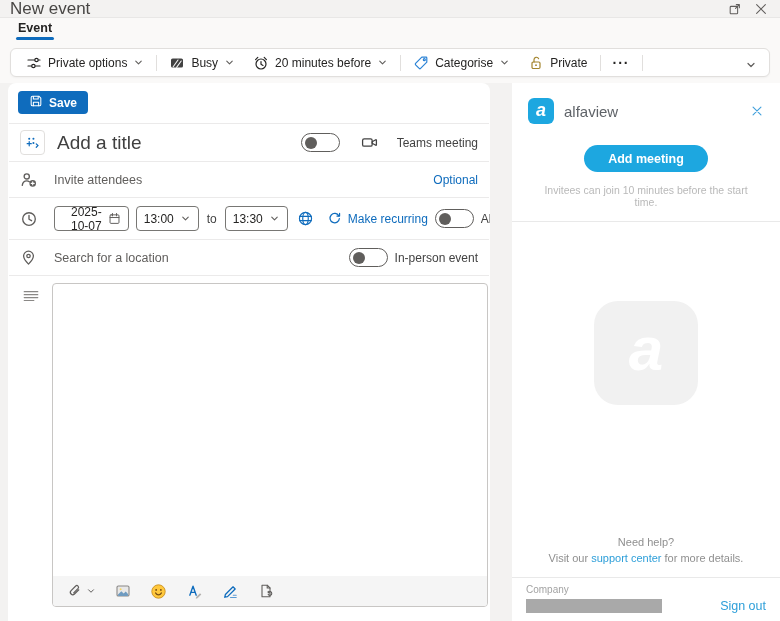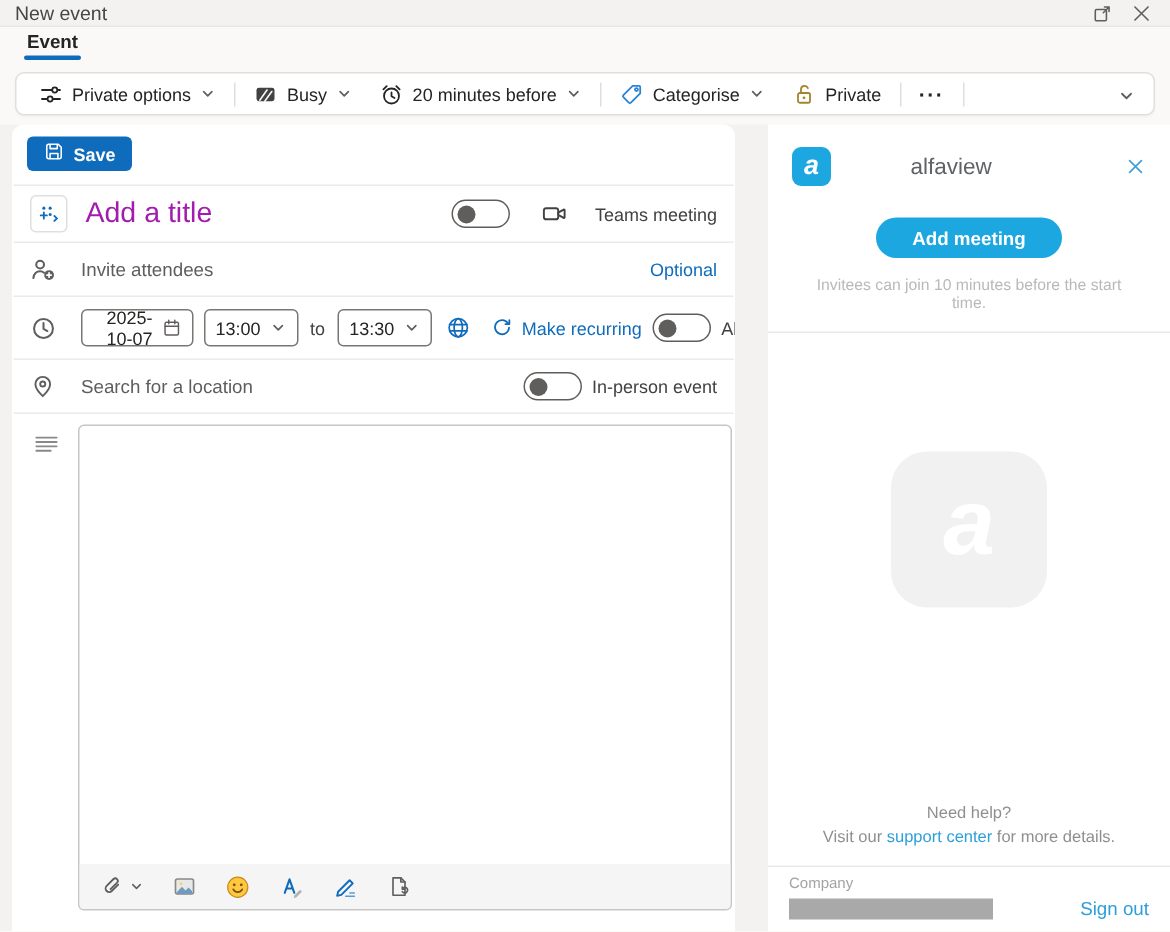--- a/index.html
+++ b/index.html
@@ -2,21 +2,21 @@
 <html><head>
 <meta charset="utf-8">
 <style>
   * { margin:0; padding:0; box-sizing:border-box; }
   html,body { width:780px; height:621px; }
   body { font-family:"Liberation Sans","DejaVu Sans",sans-serif; background:#faf9f8; overflow:hidden; color:#252423; }
   .window { width:780px; height:621px; display:flex; flex-direction:column; overflow:hidden; }
 
   
   .titlebar { height:18px; background:#f3f2f1; border-bottom:1px solid #e8e7e6; display:flex; align-items:center; padding:0 12px 0 10px; flex:0 0 auto; }
-  .titlebar-title { font-size:13px; color:#484644; }
+  .titlebar-title { font-size:17px; color:#484644; }
   .titlebar-icons { margin-left:auto; display:flex; align-items:center; gap:12px; color:#605e5c; }
   .titlebar-icons svg { display:block; }
 
   
   .tabrow { height:26px; display:flex; align-items:center; padding:0 16px; flex:0 0 auto; }
   .tab { font-size:12.5px; font-weight:700; color:#252423; padding:0 2px 6px; position:relative; cursor:pointer; }
   .tab .underline { position:absolute; left:0; right:0; bottom:1px; height:3px; border-radius:2px; background:#0f6cbd; }
 
   
   .ribbon-wrap { padding:4px 10px 6px; flex:0 0 auto; }
@@ -34,21 +34,21 @@
   .gap-strip { width:22px; background:#f3f2f1; }
   .addin-panel { flex:1; background:#fff; display:flex; flex-direction:column; min-height:0; }
 
   
   .save-row { padding:8px 10px 9px; }
   .save-btn { display:inline-flex; align-items:center; gap:6px; background:#0f6cbd; color:#fff; border:none; border-radius:4px; height:23px; padding:0 11px; font-size:12px; font-weight:700; font-family:inherit; cursor:pointer; }
   .divider { height:1px; background:#ebeaea; margin:0 1px; flex:0 0 auto; }
   .row { display:flex; align-items:center; padding:0 12px; flex:0 0 auto; }
   .row-title { height:37px; gap:12px; }
   .icon-box { width:25px; height:25px; border:1px solid #e1dfdd; border-radius:4px; display:flex; align-items:center; justify-content:center; color:#0f6cbd; cursor:pointer; flex:0 0 auto; }
-  .title-placeholder { flex:1; font-size:19px; color:#a21caf; cursor:text; }
+  .title-placeholder { flex:1; font-size:19px; color:#404040; cursor:text; }
   .toggle { width:39px; height:19px; border:1px solid #605e5c; border-radius:10px; background:#fff; position:relative; cursor:pointer; flex:0 0 auto; }
   .toggle::after { content:""; position:absolute; left:3px; top:2.5px; width:12px; height:12px; border-radius:50%; background:#605e5c; }
   .toggle-label { font-size:12px; color:#424242; margin-left:7px; white-space:nowrap; }
   .row-icon { width:20px; color:#605e5c; display:flex; justify-content:flex-start; flex:0 0 auto; }
   .row-attendees, .row-location { height:35px; gap:14px; }
   .muted-field { font-size:12.5px; color:#605e5c; cursor:text; }
   .optional-link { margin-left:auto; font-size:12px; color:#0f6cbd; cursor:pointer; }
   .row-datetime { height:41px; gap:7px; }
   .row-datetime .row-icon { margin-right:7px; }
   .field { display:flex; align-items:center; border:1px solid #787774; border-radius:4px; height:25px; padding:0 7px; gap:6px; font-size:12px; color:#252423; background:#fff; cursor:pointer; }
@@ -64,21 +64,21 @@
   .body-row { flex:1; display:flex; align-items:flex-start; gap:12px; padding:7px 2px 14px 14px; min-height:0; }
   .body-icon { color:#8a8886; margin-top:4px; flex:0 0 auto; }
   .editor { flex:1; align-self:stretch; border:1px solid #c8c6c4; border-radius:4px; display:flex; flex-direction:column; overflow:hidden; cursor:text; }
   .editor-space { flex:1; }
   .editor-toolbar { height:30px; background:#f5f5f5; display:flex; align-items:center; gap:19px; padding:0 14px; flex:0 0 auto; }
   .ed-ic { display:flex; align-items:center; gap:3px; color:#605e5c; cursor:pointer; }
 
   
   .ap-header { display:flex; align-items:center; gap:10px; padding:15px 16px 0; }
   .ap-logo { width:26px; height:26px; border-radius:6px; background:#1da7e0; color:#fff; font-weight:700; font-style:italic; font-size:18px; display:flex; align-items:center; justify-content:center; padding-bottom:2px; }
-  .ap-name { font-size:15px; color:#5f6368;margin-left:43px; }
+  .ap-name { font-size:15px; color:#5f6368; }
   .ap-close { margin-left:auto; color:#41a0dc; cursor:pointer; display:flex; }
   .ap-add-btn { align-self:center; margin-top:21px; background:#1da7e0; color:#fff; border:none; border-radius:14px; height:27px; padding:0 24px; font-size:12.5px; font-weight:700; font-family:inherit; cursor:pointer; }
   .ap-note { margin-top:12px; text-align:center; font-size:10.5px; color:#b9b9b9; padding:0 20px; }
   .ap-divider { height:1px; background:#e9e9e9; margin-top:13px; flex:0 0 auto; }
   .ap-middle { flex:1; display:flex; align-items:center; justify-content:center; min-height:0; }
   .ap-watermark { width:104px; height:104px; border-radius:24px; background:#f1f1f1; color:#fff; font-weight:700; font-style:italic; font-size:62px; display:flex; align-items:center; justify-content:center; padding-bottom:8px; transform:translateY(-26px); }
   .ap-help { text-align:center; font-size:11px; color:#8f8f8f; line-height:1.45; padding-bottom:10px; }
   .ap-help a { color:#2e9fd9; text-decoration:none; cursor:pointer; }
   .ap-company { padding:6px 14px 8px; }
   .ap-company-label { font-size:10px; color:#a3a3a3; }

